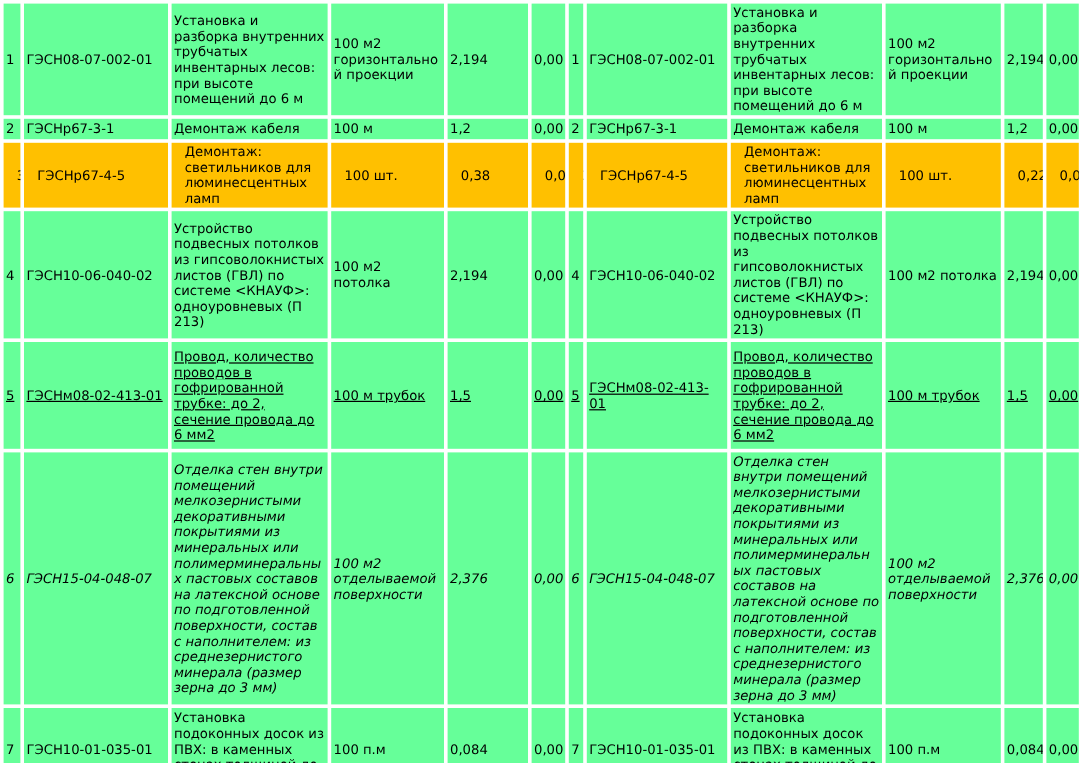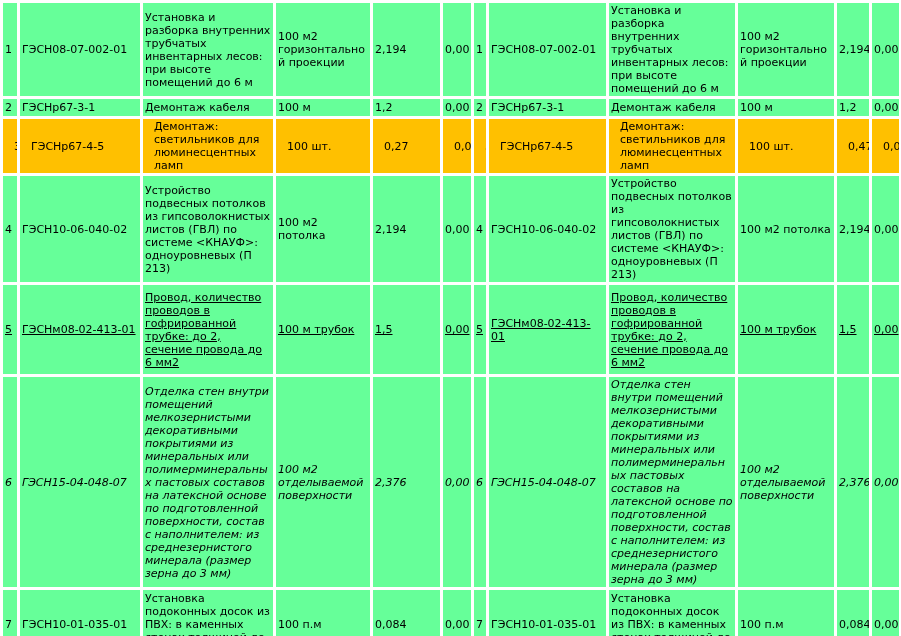--- a/index.html
+++ b/index.html
@@ -86,27 +86,27 @@
       <td>100 м</td>
       <td class="num-cell">1,2</td>
       <td class="num-cell">0,00</td>
     </tr>
 
     <tr class="h2 hl">
       <td class="num-cell">3</td>
       <td>ГЭСНр67-4-5</td>
       <td>Демонтаж: светильников для люминесцентных ламп</td>
       <td>100 шт.</td>
-      <td class="num-cell">0,27</td>
+      <td class="num-cell">0,38</td>
       <td class="num-cell">0,00</td>
       <td class="num-cell">3</td>
       <td>ГЭСНр67-4-5</td>
       <td>Демонтаж: светильников для люминесцентных ламп</td>
       <td>100 шт.</td>
-      <td class="num-cell">0,47</td>
+      <td class="num-cell">0,22</td>
       <td class="num-cell">0,00</td>
     </tr>
 
     <tr class="h3">
       <td class="num-cell">4</td>
       <td>ГЭСН10-06-040-02</td>
       <td>Устройство подвесных потолков из гипсоволокнистых листов (ГВЛ) по системе &lt;КНАУФ&gt;: одноуровневых (П 213)</td>
       <td>100 м2 потолка</td>
       <td class="num-cell">2,194</td>
       <td class="num-cell">0,00</td>

